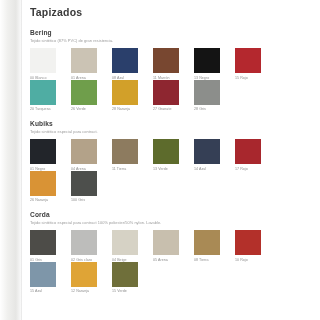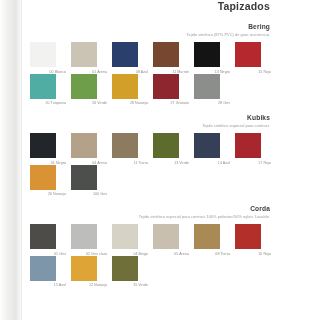--- a/index.html
+++ b/index.html
@@ -27,22 +27,21 @@
     width: 1px; height: 320px;
     background: rgba(0,0,0,0.07);
   }
   .sheet {
     position: absolute;
     left: 22px; top: 0;
     width: 258px;
     height: 320px;
     background: #ffffff;
     box-sizing: border-box;
-    padding: 0 10px 0 8px;
-    text-align: right;
+    padding: 6px 10px 0 8px;
   }
   .page-title {
     font-size: 10.5px;
     font-weight: bold;
     color: #3a3a3a;
     letter-spacing: 0.2px;
     margin: 0 0 11px 0;
   }
   .section { margin-bottom: 9px; }
   .section-name {

